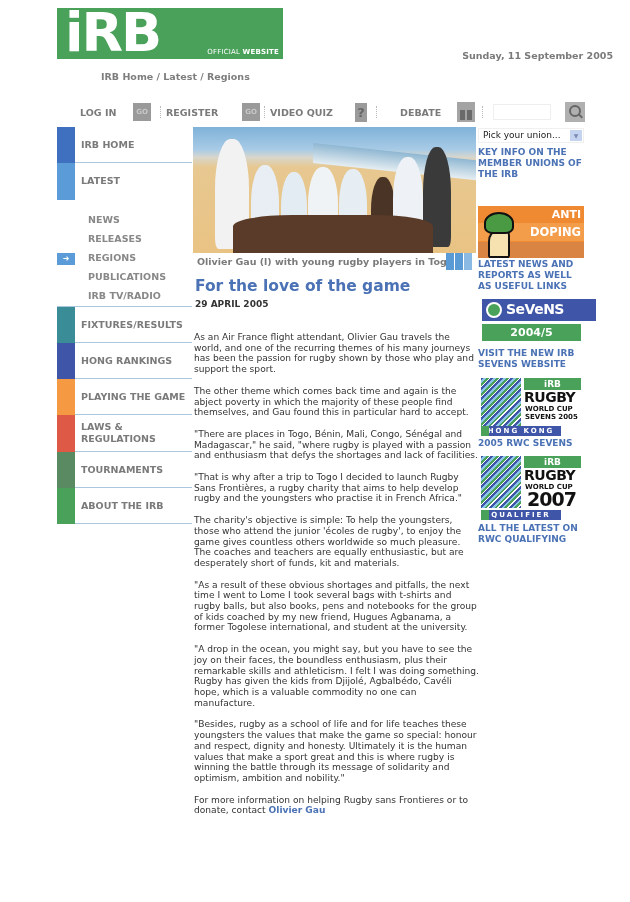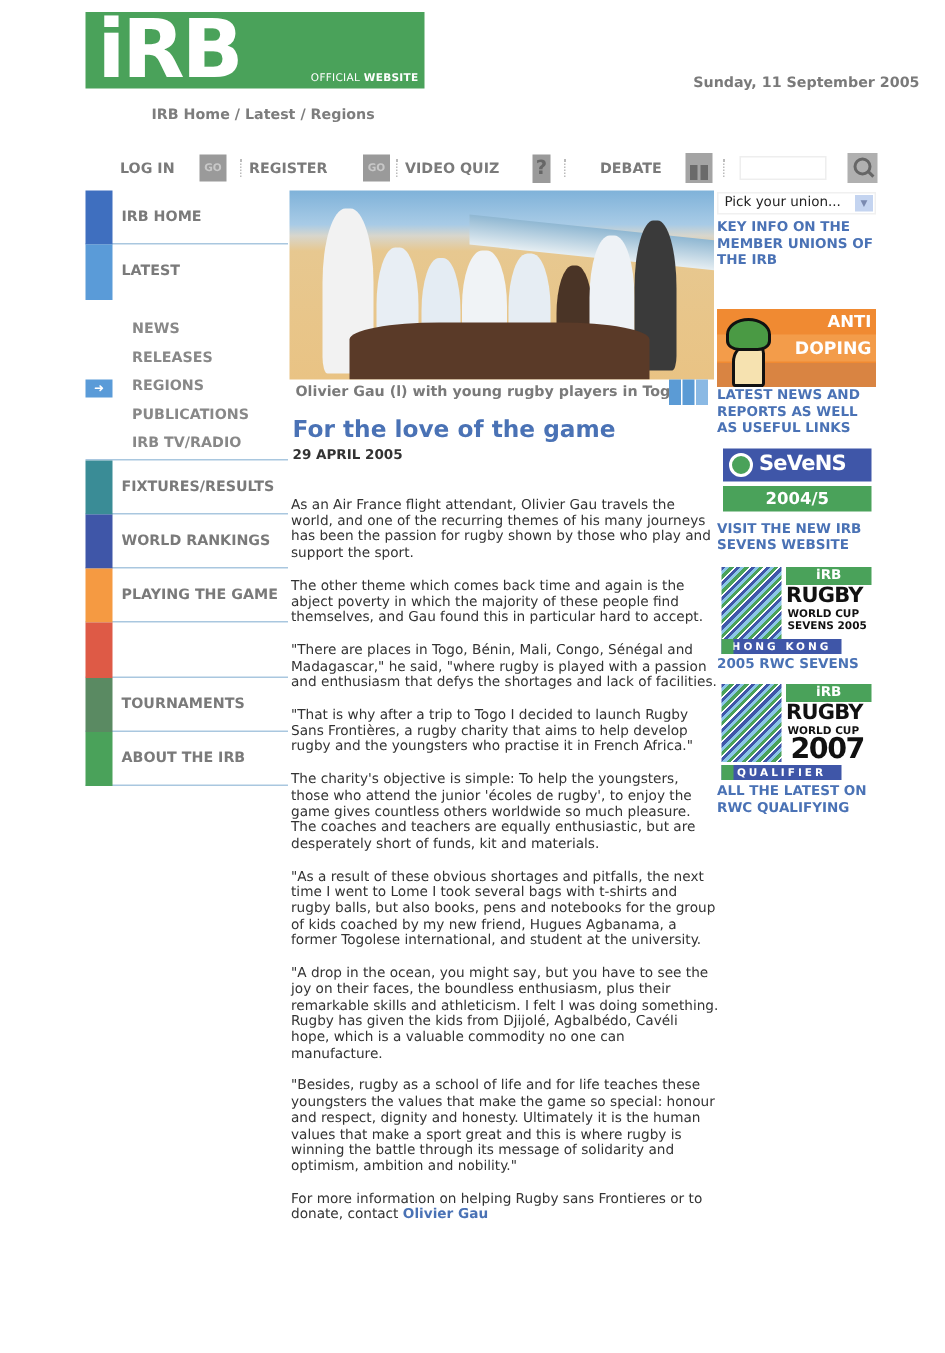--- a/index.html
+++ b/index.html
@@ -63,21 +63,21 @@
   .antidoping { position: absolute; left: 478px; top: 206px; width: 106px; height: 52px; background: #f08a32; overflow: hidden; }
   .antidoping .stripe2 { position: absolute; left: 0; top: 17px; width: 100%; height: 18px; background: #f39c4a; }
   .antidoping .stripe3 { position: absolute; left: 0; top: 36px; width: 100%; height: 16px; background: #d98442; }
   .antidoping .t1 { position: absolute; right: 3px; top: 2px; font-size: 11px; font-weight: bold; color: #fff; }
   .antidoping .t2 { position: absolute; right: 3px; top: 19px; font-size: 11.5px; font-weight: bold; color: #fff; }
   .antidoping .head { position: absolute; left: 2px; top: 6px; width: 38px; height: 46px; }
   .antidoping .helmet { position: absolute; left: 4px; top: 0; width: 30px; height: 22px; border-radius: 50% 50% 30% 30%; background: #4a9a44; border: 2px solid #111; }
   .antidoping .face { position: absolute; left: 8px; top: 18px; width: 22px; height: 28px; background: #f6e2b0; border: 2px solid #111; border-radius: 40% 20% 10% 10%; }
 
   .sevens { position: absolute; left: 482px; top: 299px; width: 99px; height: 44px; }
-  .sevens .top { position: absolute; left: 0; top: 0; width: 99px; height: 22px; background: #3f56a8; }
+  .sevens .top { position: absolute; left: 0; top: 0; width: 114px; height: 22px; background: #3f56a8; }
   .sevens .ball { position: absolute; left: 4px; top: 3px; width: 16px; height: 16px; border-radius: 50%; background: #4aa25a; border: 2px solid #fff; }
   .sevens .word { position: absolute; left: 24px; top: 2px; font-size: 14px; font-weight: bold; color: #fff; letter-spacing: -0.5px; }
   .sevens .year { position: absolute; left: 0; top: 25px; width: 99px; height: 17px; background: #4aa25a; color: #fff; font-size: 11px; font-weight: bold; text-align: center; line-height: 17px; }
 
   .rwc { position: absolute; left: 481px; width: 100px; }
   .rwc .art { position: absolute; left: 0; top: 0; width: 40px; height: 48px;
     background: repeating-linear-gradient(135deg, #3f56a8 0 2px, #8bc6e8 2px 4px, #4aa25a 4px 6px, #ffffff 6px 7px); }
   .rwc .irbbox { position: absolute; left: 43px; top: 0; width: 57px; height: 12px; background: #4aa25a; color: #fff; font-size: 9px; font-weight: bold; text-align: center; line-height: 12px; }
   .rwc .rugby { position: absolute; left: 43px; top: 11px; font-size: 14px; font-weight: bold; color: #111; letter-spacing: -0.5px; }
   .rwc .wc { position: absolute; left: 44px; top: 27px; font-size: 7px; font-weight: bold; color: #111; }
@@ -139,28 +139,29 @@
     <div class="sb-sub">
         <span class="label">IRB TV/RADIO</span>
       </div>
   </div>
   <div class="sb-item">
     <span class="bar" style="background:#3a8c96"></span>
     <span class="label">FIXTURES/RESULTS</span>
   </div>
   <div class="sb-item">
     <span class="bar" style="background:#3f56a8"></span>
-    <span class="label">WORLD RANKINGS</span>
+    <span class="label">HONG RANKINGS</span>
   </div>
   <div class="sb-item">
     <span class="bar" style="background:#f59a42"></span>
     <span class="label">PLAYING THE GAME</span>
   </div>
   <div class="sb-item tall">
     <span class="bar" style="background:#de5a46"></span>
+    <span class="label" style="width:100px">LAWS &amp; REGULATIONS</span>
   </div>
   <div class="sb-item">
     <span class="bar" style="background:#5a8a62"></span>
     <span class="label">TOURNAMENTS</span>
   </div>
   <div class="sb-item">
     <span class="bar" style="background:#4aa25a"></span>
     <span class="label">ABOUT THE IRB</span>
   </div>
 </div>

